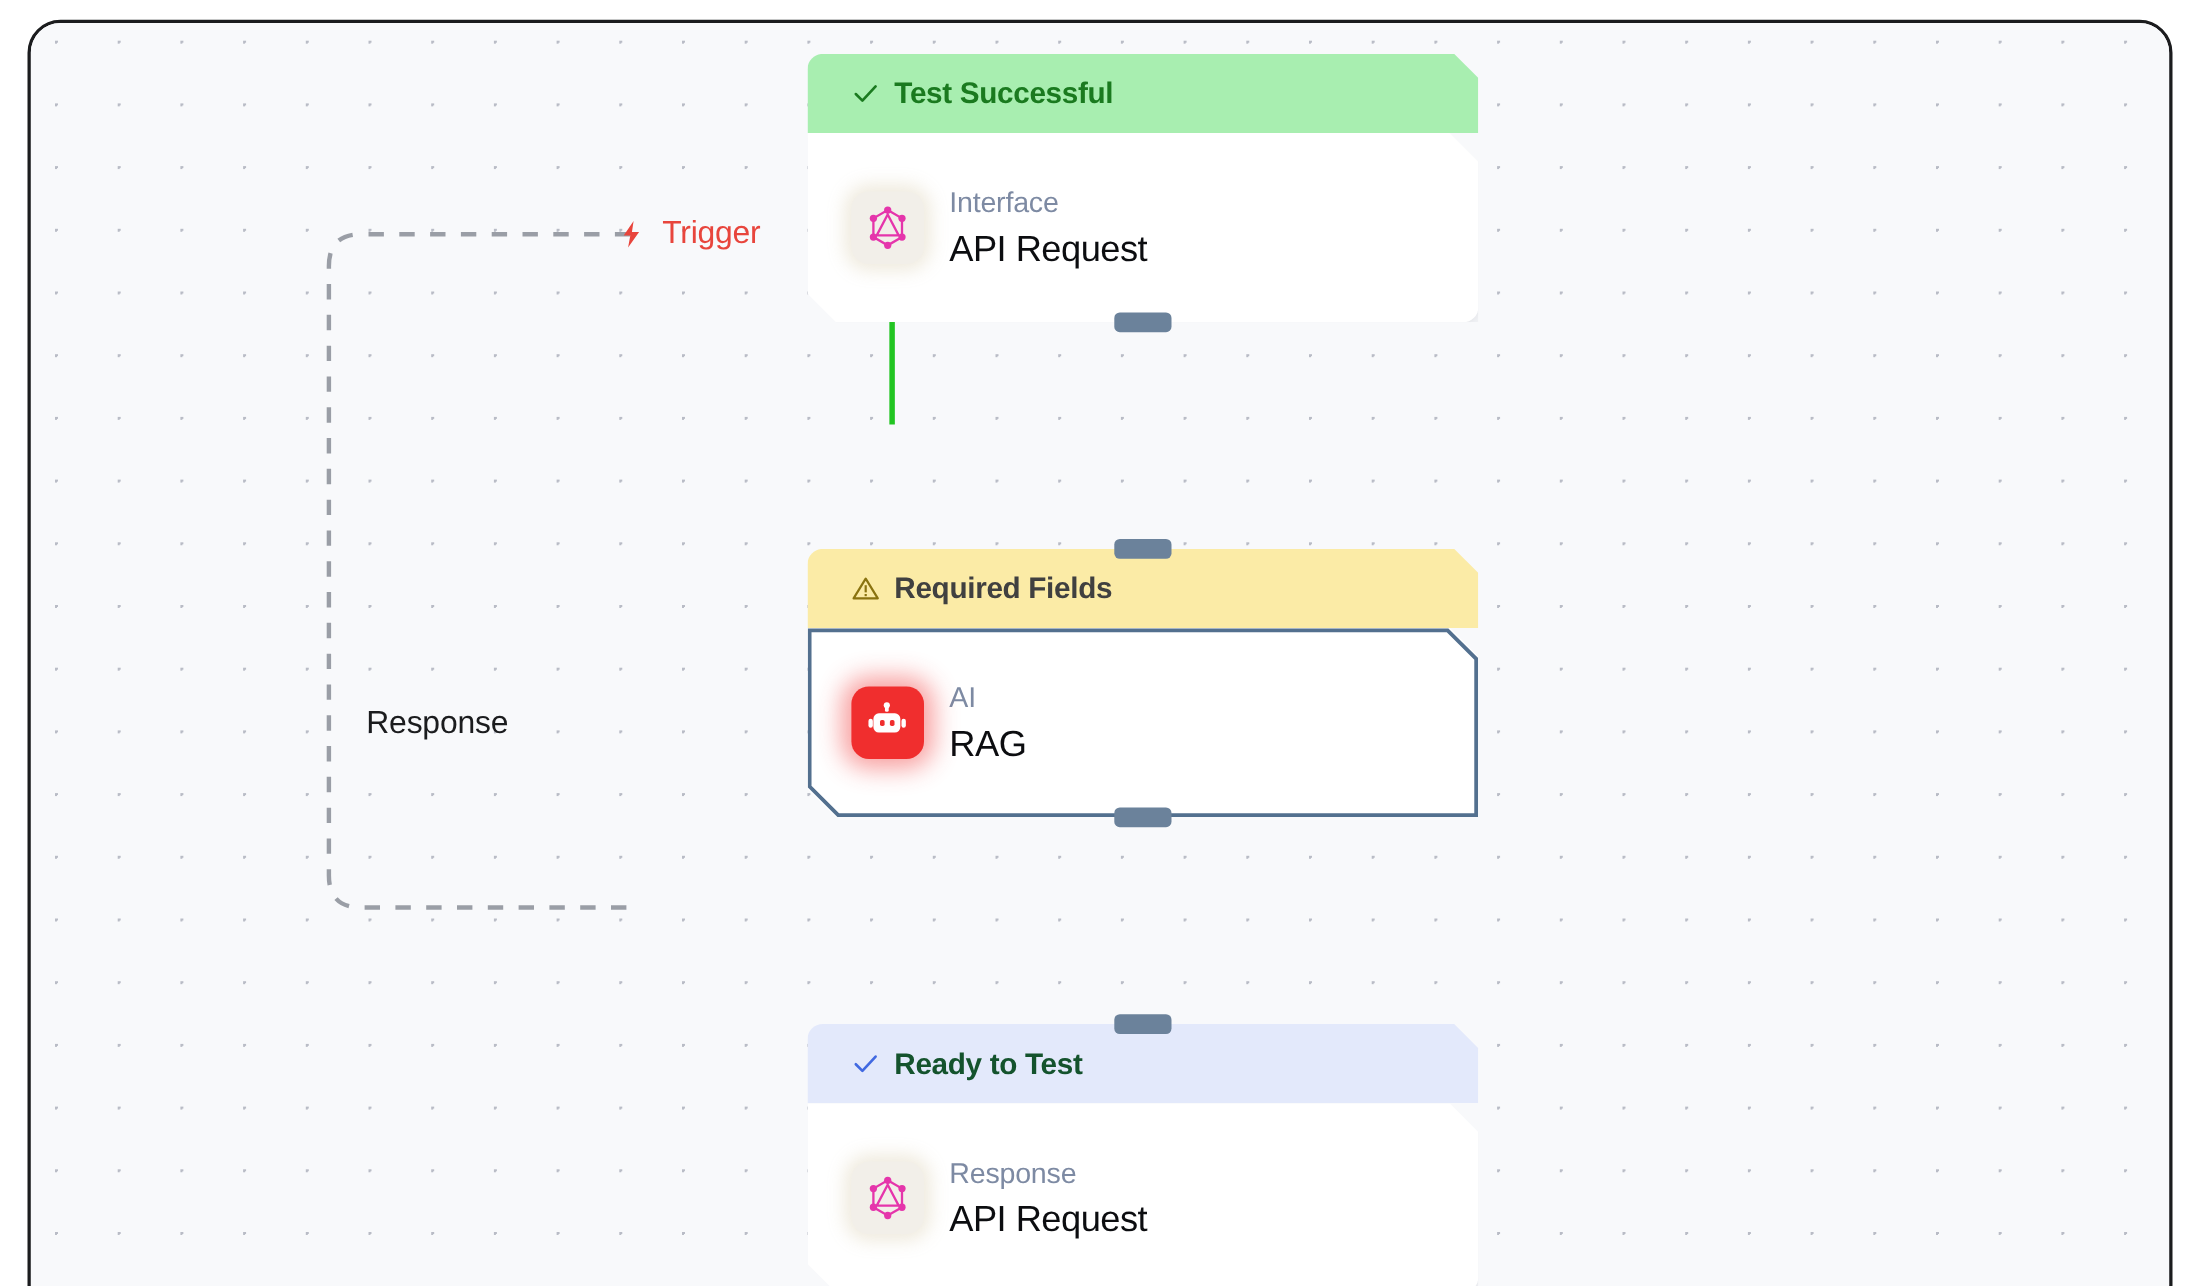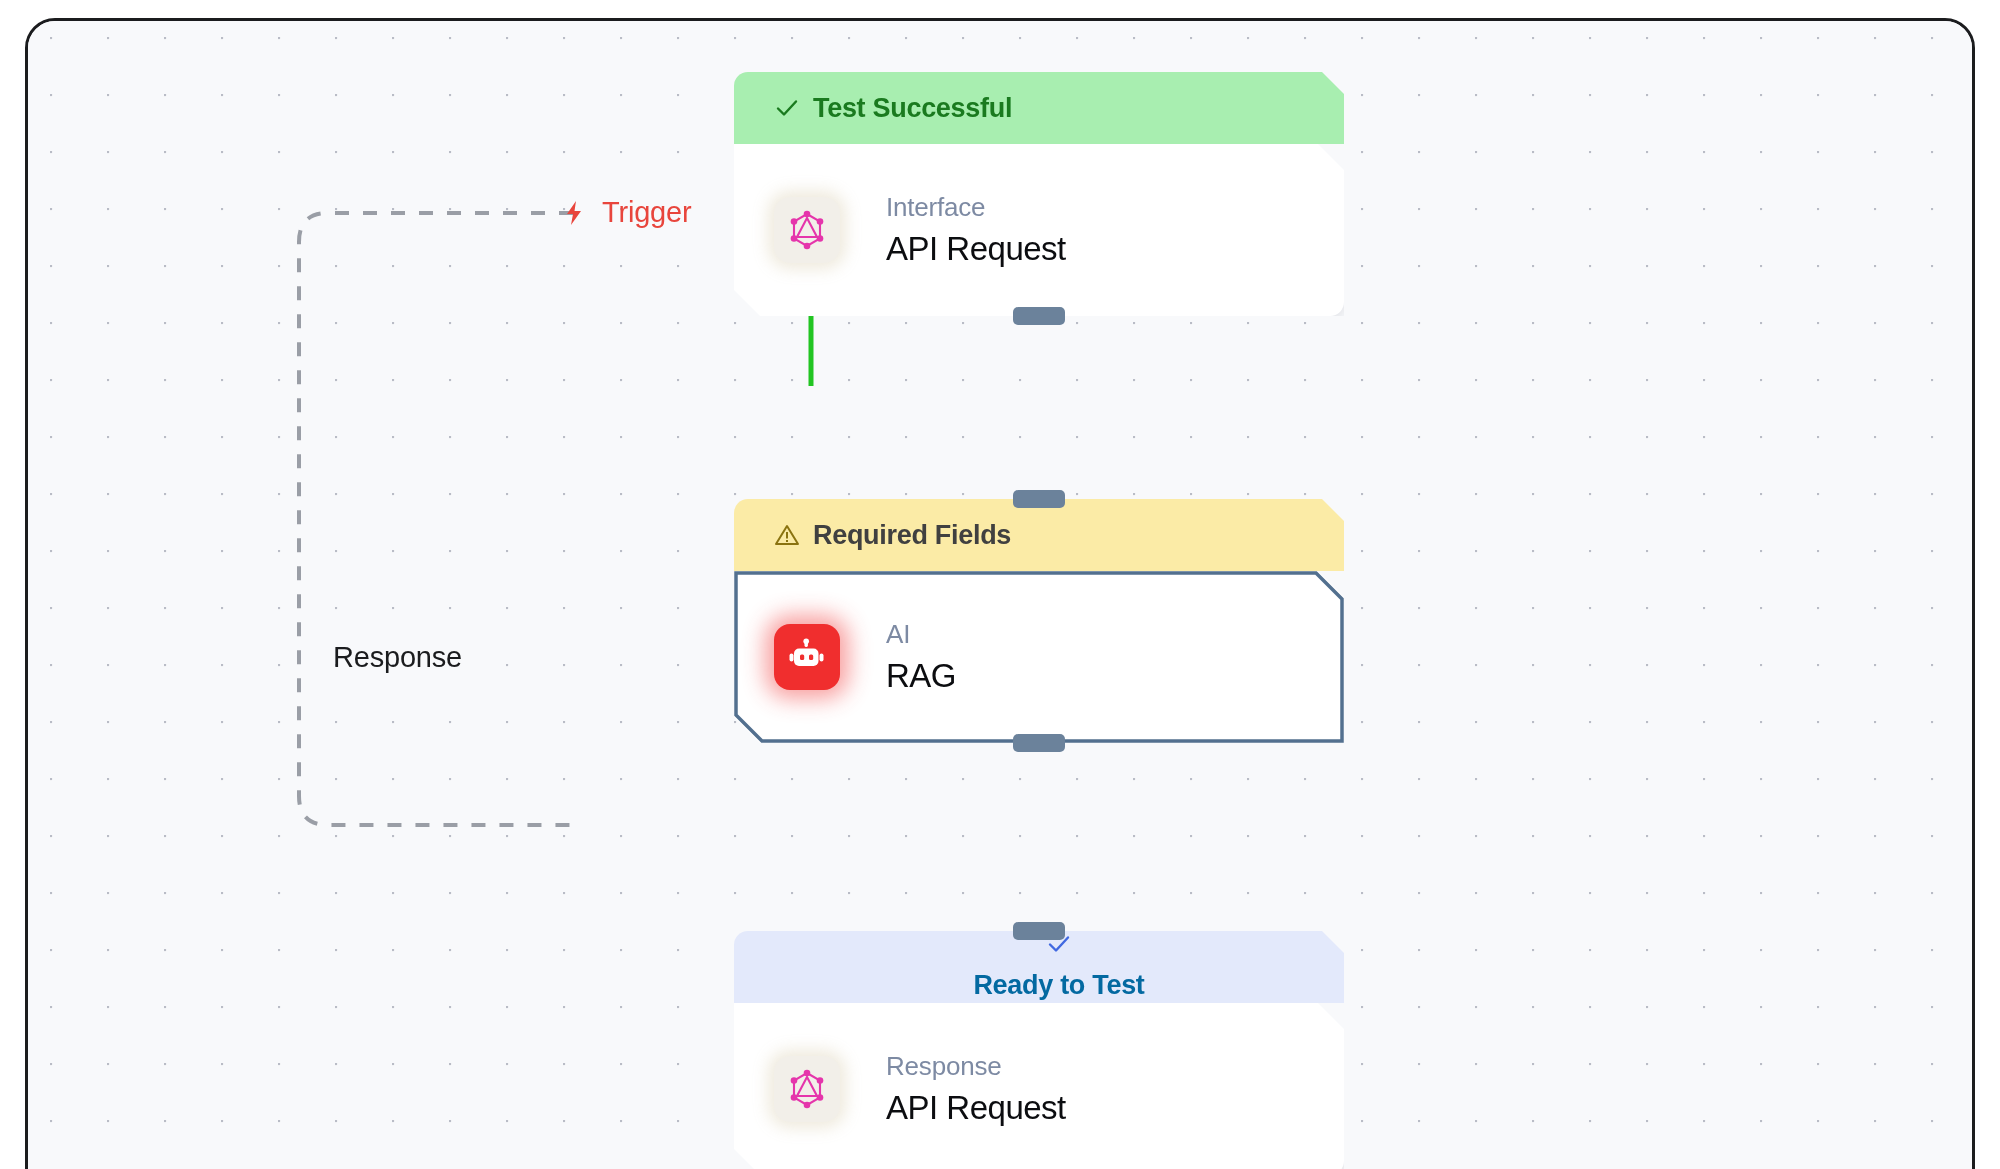--- a/index.html
+++ b/index.html
@@ -112,31 +112,31 @@
     align-items: center;
     justify-content: center;
     width: 26px;
     height: 26px;
     font-size: 26px;
     font-weight: 400;
   }
 
   .banner-success { background: #a8eeb0; color: #1a7a1f; }
   .banner-warning { background: #fbeba6; color: #404040; }
-  .banner-ready   { background: #e3e9fb; color: #0369a1; flex-direction: column; }
+  .banner-ready   { background: #e3e9fb; color: #14532d; }
 
   .node-body {
     position: relative;
     box-sizing: border-box;
     height: 172px;
     background: #ffffff;
     display: flex;
     align-items: center;
     padding-left: 40px;
-    gap: 46px;
+    gap: 23px;
     border-radius: 0 0 14px 14px;
     
     clip-path: polygon(
         0 0,
         calc(100% - 26px) 0,
         100% 26px,
         100% 100%,
         26px 100%,
         0 calc(100% - 26px));
     filter: drop-shadow(0 3px 7px rgba(30,40,60,0.13));
@@ -223,21 +223,21 @@
           <path d="M12 1 L3 14 H9 L7 25 L17 11 H10.5 Z" fill="#e8453c"></path>
         </svg>
       </span>
       <span>Trigger</span>
     </div>
 
     <div class="edge-label" id="label-response">
       <span>Response</span>
     </div>
 
-    <div class="node" style="left:706px; top:51px;">
+    <div class="node" style="left:706px; top:28px;">
       <div class="node-banner banner-success">
         <span class="bicon">
           <svg width="26" height="26" viewBox="0 0 26 26" aria-hidden="true">
             <path d="M4 13.5 L10 19.5 L22 6.5" fill="none" stroke="#1a7a1f" stroke-width="2.4" stroke-linecap="round" stroke-linejoin="round"></path>
           </svg>
         </span>
         <span>Test Successful</span>
       </div>
       <div class="node-body">
         <div class="node-icon icon-graphql">

